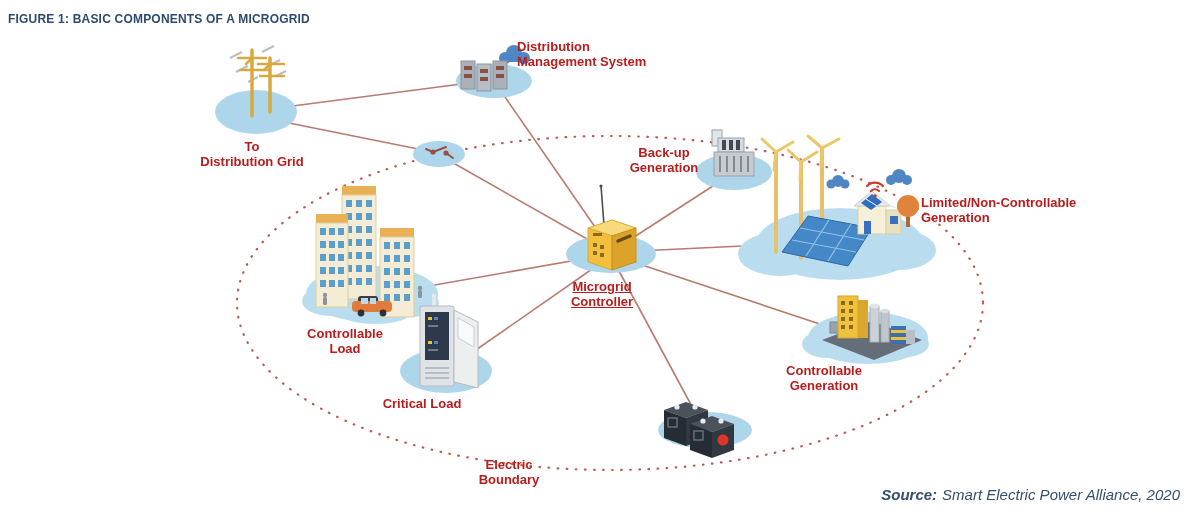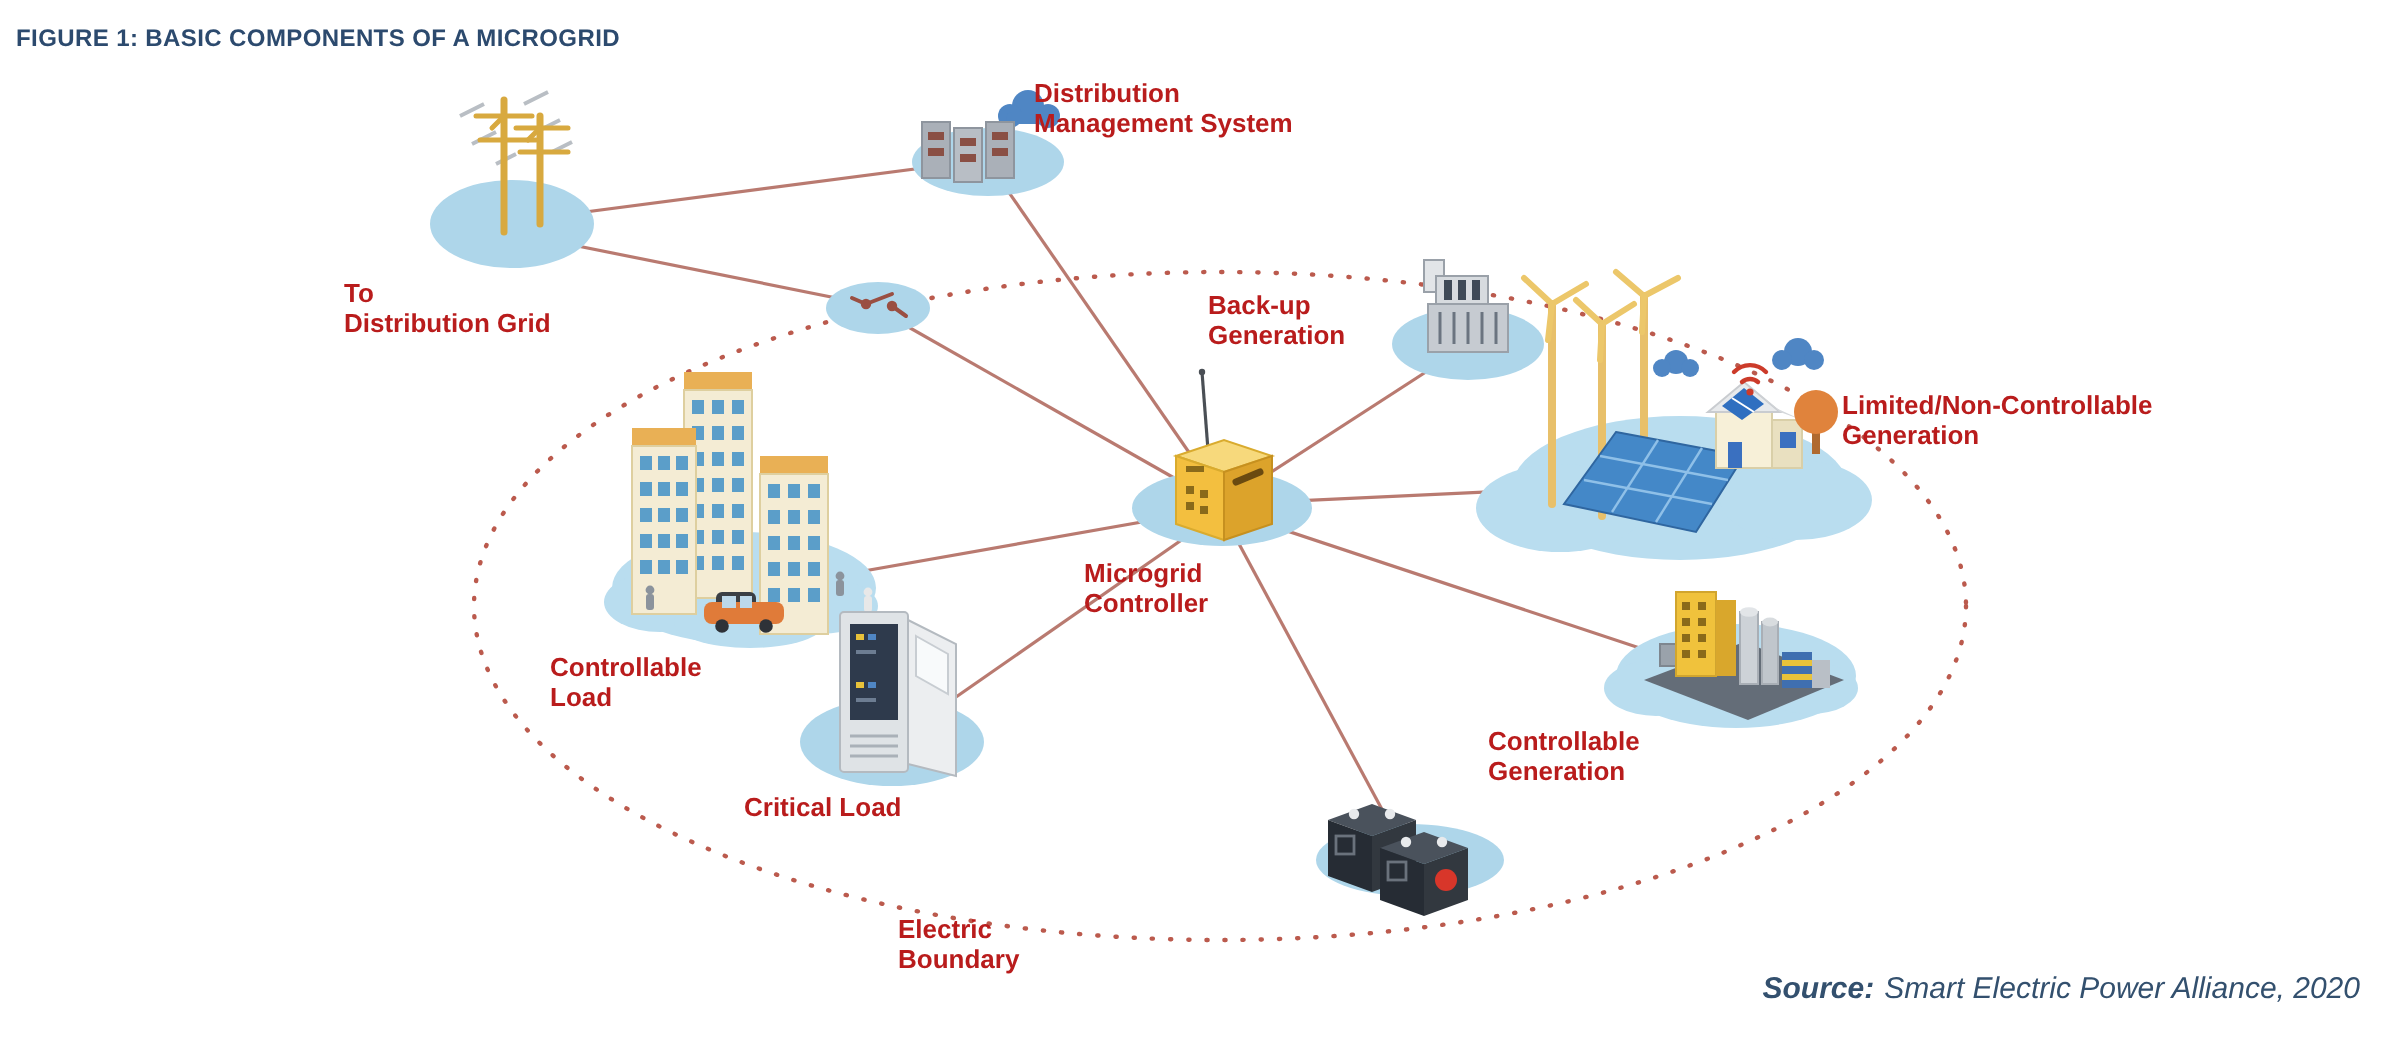--- a/index.html
+++ b/index.html
@@ -5,21 +5,21 @@
   html,body{margin:0;padding:0;background:#ffffff;}
   #canvas{
     position:relative;width:1194px;height:522px;background:#ffffff;overflow:hidden;
     font-family:"Liberation Sans","DejaVu Sans",sans-serif;
   }
   #diagram-svg{position:absolute;left:0;top:0;}
   .node-label{
     position:absolute;white-space:pre-line;color:#b91c1c;font-size:13px;
     font-weight:700;line-height:1.13;
   }
-  .center{}
+  .center{text-align:center;}
   .left{text-align:left;}
   #figure-title{
     position:absolute;left:8px;top:12px;font-size:12px;font-weight:800;
     color:#2c4a6e;letter-spacing:.2px;
   }
   #source-line{
     position:absolute;right:14px;top:486px;font-size:15px;color:#33506e;
     font-style:italic;
   }
   #source-line .src-label{font-weight:800;margin-right:5px;margin-top:41px;}
@@ -383,27 +383,27 @@
   <div class="node-label left" style="left:517px;top:40px;width:190px;">Distribution
 Management System</div>
 
 
   <div class="node-label center" style="left:604px;top:146px;width:120px;">Back-up
 Generation</div>
 
   <div class="node-label left" style="left:921px;top:167px;width:230px;margin-top:29px;">Limited/Non-Controllable
 Generation</div>
 
-  <div class="node-label center" style="left:542px;top:280px;width:120px;">Microgrid
+  <div class="node-label center" style="left:542px;top:280px;width:120px;text-decoration:underline;">Microgrid
 Controller</div>
 
   <div class="node-label center" style="left:275px;top:327px;width:140px;">Controllable
 Load</div>
 
-  <div class="node-label center" style="left:372px;top:397px;width:140px;">Critical Load</div>
+  <div class="node-label center" style="left:352px;top:397px;width:140px;">Critical Load</div>
 
 
   <div class="node-label center" style="left:744px;top:364px;width:160px;">Controllable
 Generation</div>
 
   <div class="node-label center" style="left:449px;top:458px;width:120px;">Electric
 Boundary</div>
 
   <div id="source-line">
     <span class="src-label">Source:</span><span>Smart Electric Power Alliance, 2020</span>

